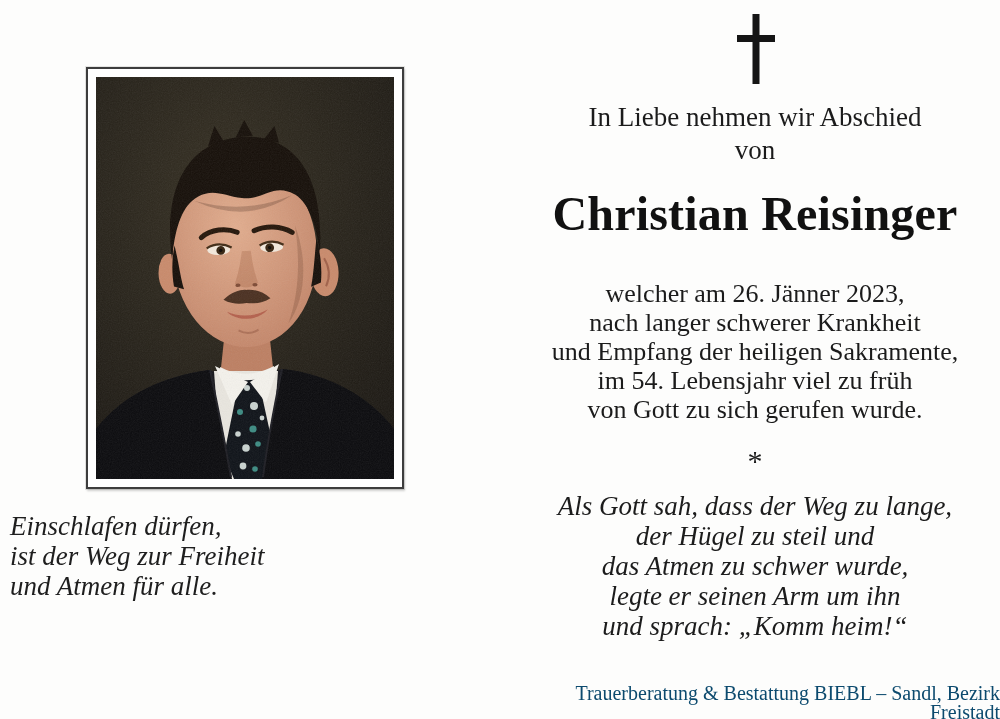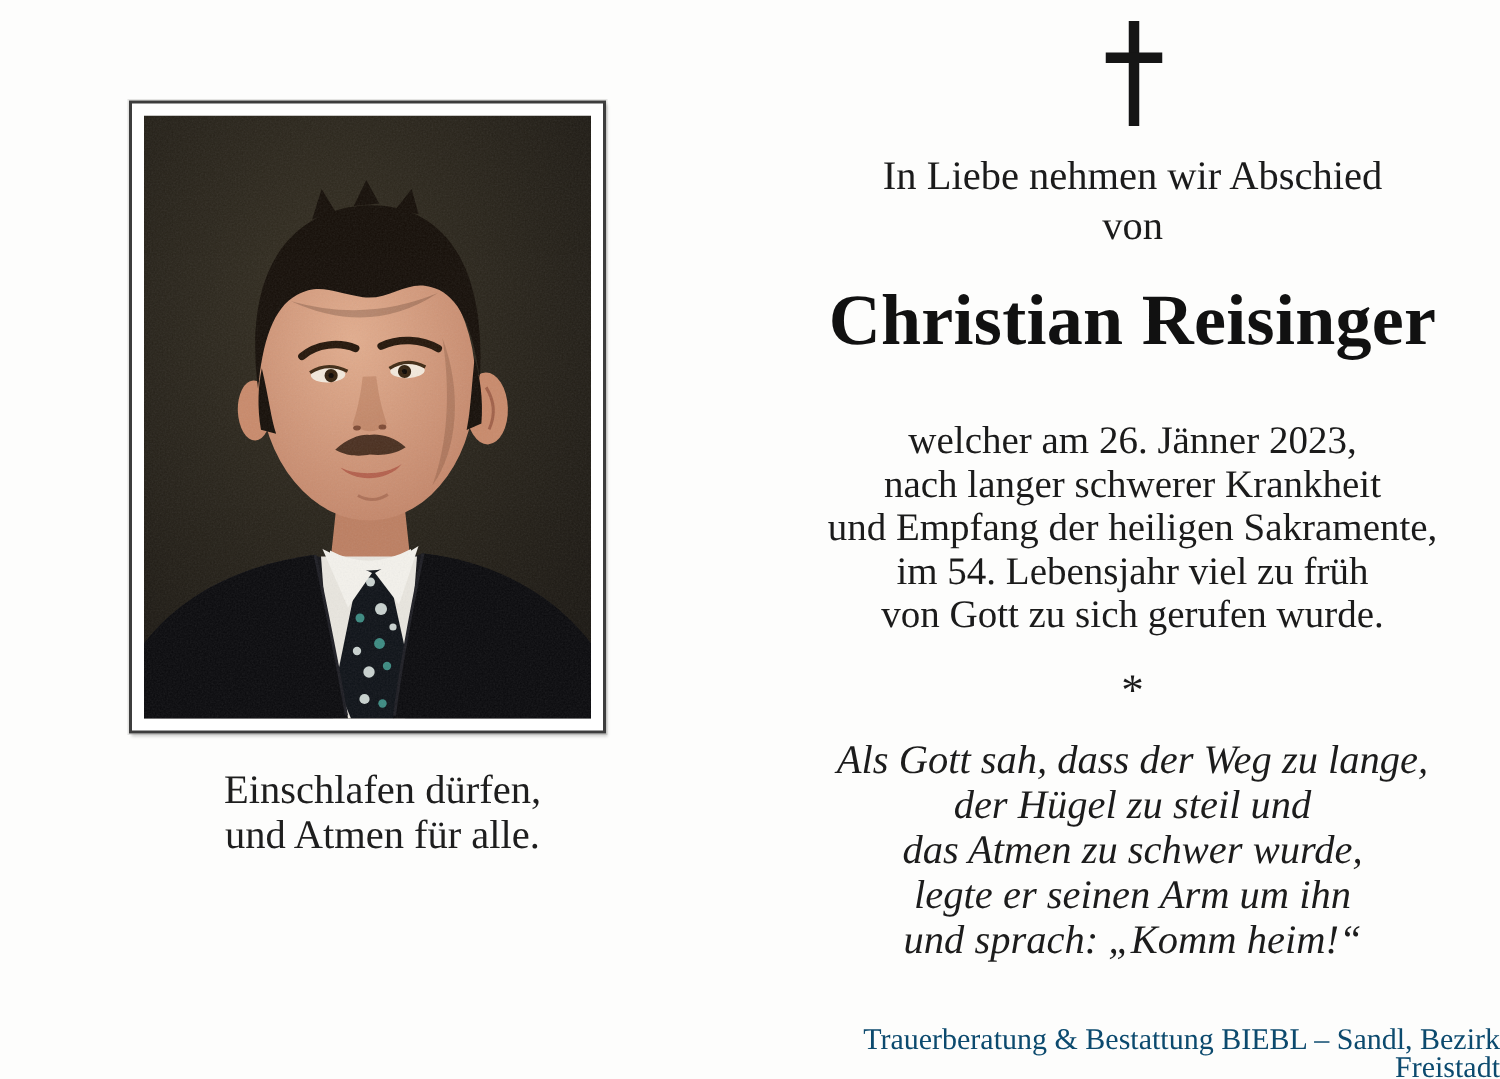--- a/index.html
+++ b/index.html
@@ -19,21 +19,21 @@
     width:318px;height:422px;
     box-sizing:border-box;
     border:2px solid #3d3d3d;
     background:#ffffff;
     padding:8px;
     box-shadow:1px 2px 2px rgba(0,0,0,0.18), 0 0 0 1px #e4e4e2;
   }
   .photo-frame svg{display:block;width:100%;height:100%;}
   .left-poem{
     position:absolute;left:10px;top:511px;width:490px;
-    text-align:center;
+    text-align:left;font-style:italic;
     font-size:27px;line-height:30px;color:#1e1e1e;
   }
   .cross{position:absolute;left:737px;top:14px;}
   .cross rect{fill:#151515;}
   .intro{
     position:absolute;left:505px;top:101px;width:500px;
     text-align:center;font-size:27px;line-height:33px;color:#1b1b1b;
   }
   .name{
     position:absolute;left:505px;top:186px;width:500px;margin:0;
@@ -150,20 +150,21 @@
         <path d="M129,234 C140,240 159,240 170,233 C161,244 139,245 129,234 Z" fill="#b4604c"></path>
         <path d="M140,253 Q150,259 160,253" stroke="rgba(120,60,40,0.35)" stroke-width="2" fill="none"></path>
       </g>
 
       <rect width="298" height="402" filter="url(#grain)" opacity="0.10"></rect>
     </svg>
   </div>
 
   <div class="left-poem">
     <div>Einschlafen dürfen,</div>
+    <div>ist der Weg zur Freiheit</div>
     <div>und Atmen für alle.</div>
   </div>
 
   <svg class="cross" width="38" height="70" viewBox="0 0 38 70" xmlns="http://www.w3.org/2000/svg">
     <rect x="15.5" y="0" width="7" height="70"></rect>
     <rect x="0" y="21" width="38" height="7"></rect>
   </svg>
 
   <div class="intro">
     <div>In Liebe nehmen wir Abschied</div>

